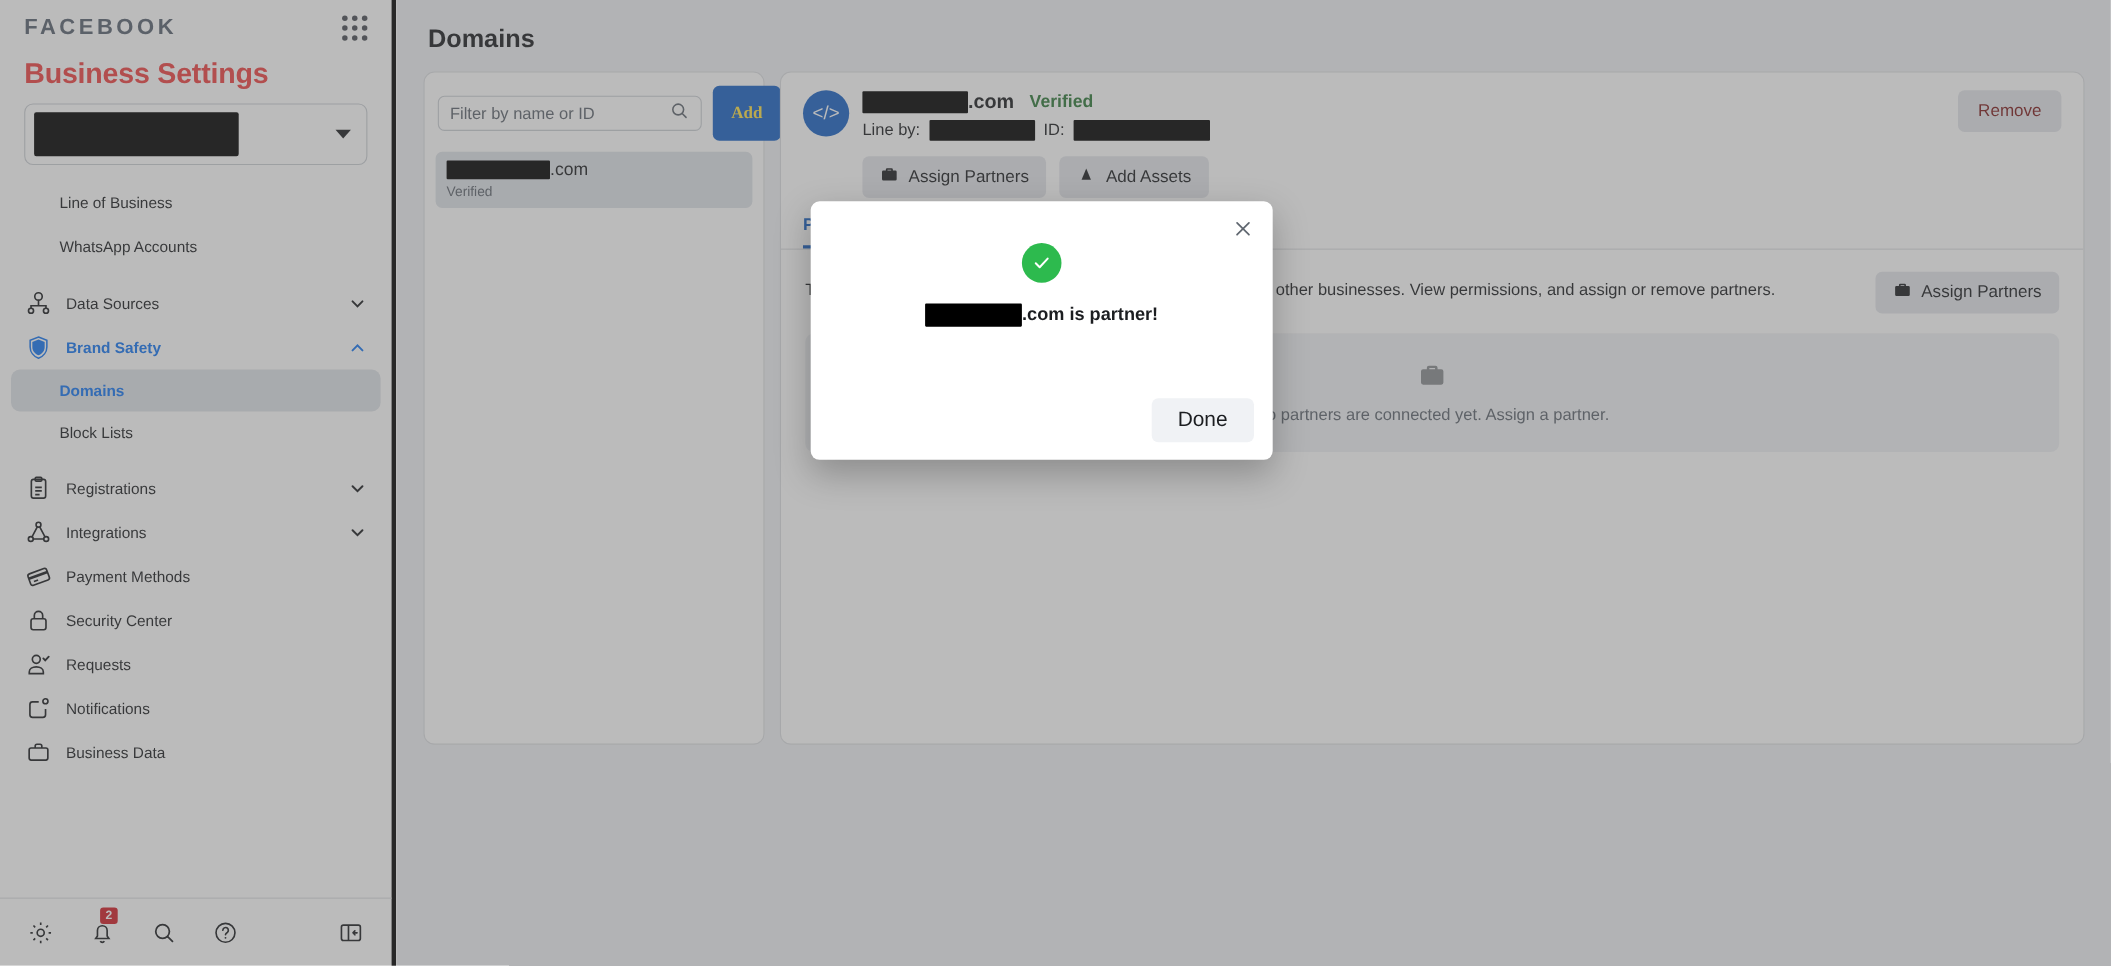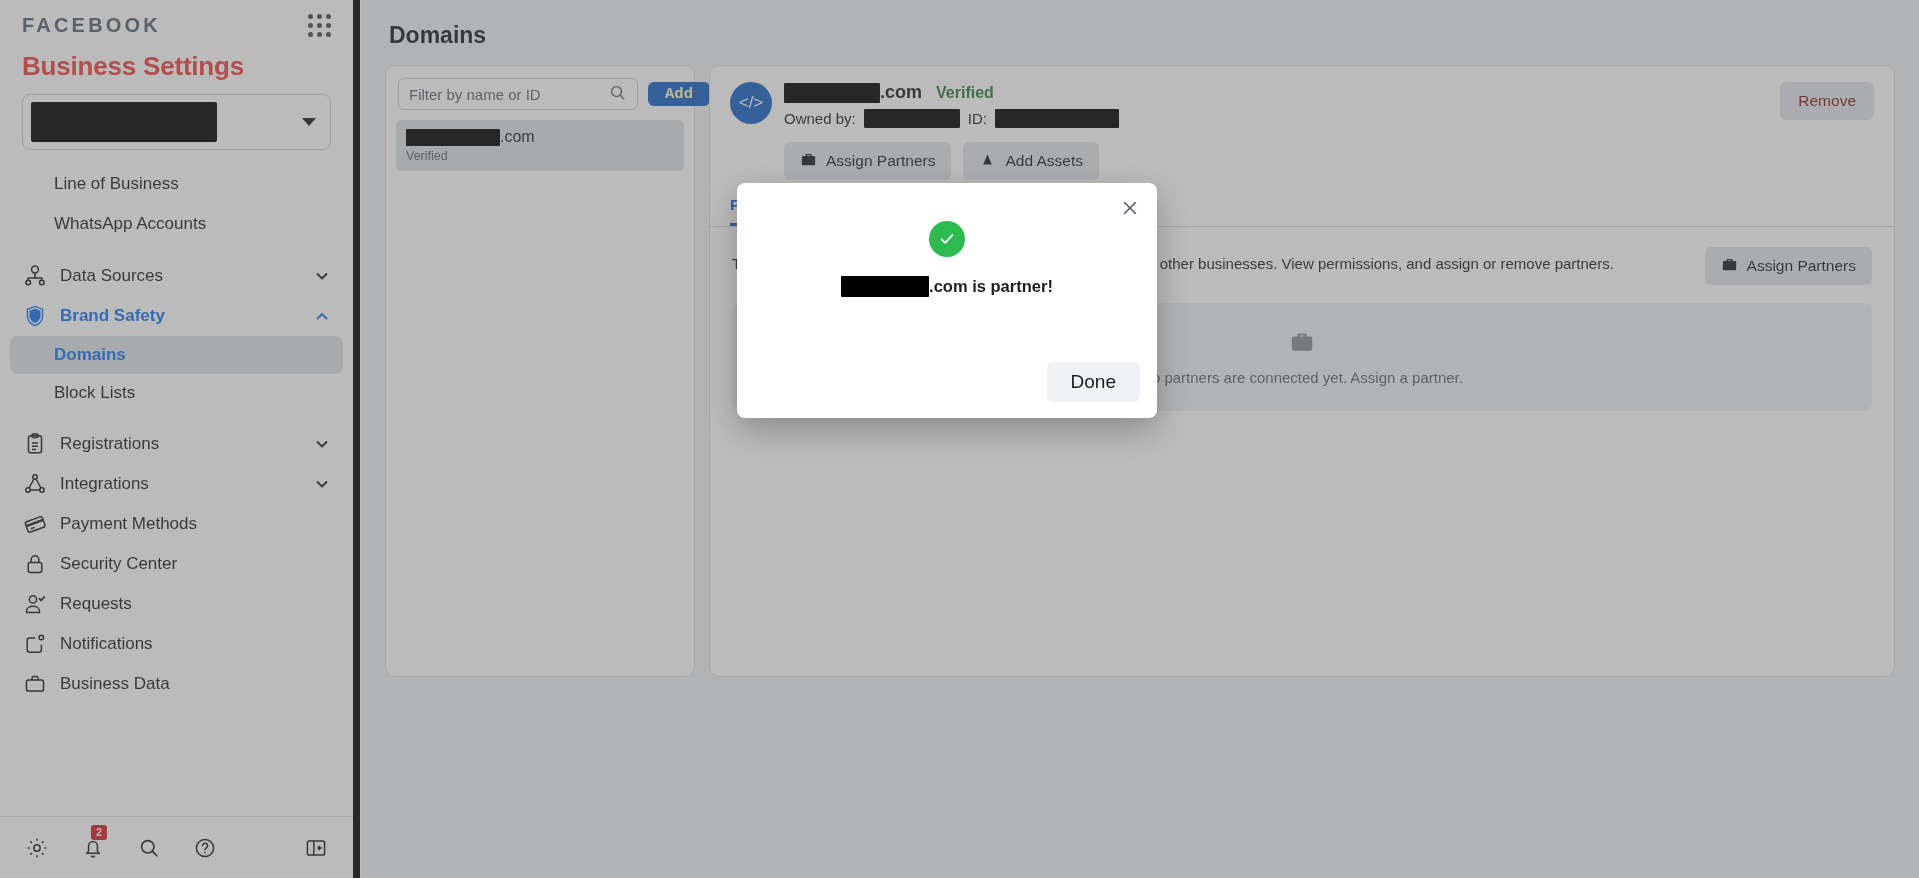--- a/index.html
+++ b/index.html
@@ -21,21 +21,21 @@
     background: rgba(92,92,92,0.42);
     z-index: 50;
     pointer-events: none;
   }
 
   
   #sidebar {
     position: absolute; left: 0; top: 0;
     width: 360px; height: 878px;
     background: #ffffff;
-    border-right: 7px solid #000000;
+    border-right: 4px solid #000000;
     display: flex; flex-direction: column;
   }
   .fb-topbar {
     display: flex; align-items: center; justify-content: space-between;
     padding: 14px 22px 6px 22px;
   }
   .fb-wordmark {
     font-size: 20px; font-weight: 700; letter-spacing: 3.2px;
     color: #5b6472;
   }
@@ -62,21 +62,21 @@
     border-top: 8px solid #1c1e21;
   }
 
   #nav-scroll {
     flex: 1 1 auto; overflow: hidden; position: relative;
   }
   .nav-item {
     display: flex; align-items: center;
     height: 40px; margin: 0 10px; padding: 0 12px;
     border-radius: 8px; cursor: pointer;
-    color: #1c1e21; font-size: 17px; justify-content: flex-end;
+    color: #1c1e21; font-size: 14px; justify-content: flex-end;
   }
   .nav-item.sub { padding-left: 44px; height: 38px; }
   .nav-item.indent-plain { padding-left: 44px; }
   .nav-item .ico {
     width: 26px; height: 26px; margin-right: 12px;
     display: flex; align-items: center; justify-content: center;
     flex: 0 0 26px;
   }
   .nav-item .label { flex: 1 1 auto; white-space: nowrap; }
   .nav-item .chev { width: 18px; height: 18px; flex: 0 0 18px; }
@@ -127,25 +127,25 @@
     display: flex; align-items: center; padding: 0 10px;
     background: #fff;
   }
   .filter-input input {
     flex: 1 1 auto; border: 0; outline: 0;
     font-size: 15px; color: #1c1e21;
     font-family: "Liberation Sans", sans-serif; background: transparent;
   }
   .filter-input input::placeholder { color: #606770; }
   .btn-add {
-    height: 24px; min-width: 62px; padding: 0 16px;
-    background: #1b63c4; color: #fef9c3;
+    height: 50px; min-width: 62px; padding: 0 16px;
+    background: #1b63c4; color: #fde047;
     border: 0; border-radius: 6px;
     font-size: 15.5px; font-weight: 700; cursor: pointer;
-    font-family: Liberation Mono, monospace;
+    font-family: Liberation Serif, serif;
   }
   .domain-row {
     background: #dfe3e8; border-radius: 6px;
     padding: 8px 10px; cursor: pointer;
   }
   .domain-row .dname { font-size: 16px; color: #1c1e21; }
   .domain-row .dstatus { font-size: 12.5px; color: #606770; margin-top: 3px; }
   .dredact { width: 94px; height: 17px; border-radius: 1px; }
 
   
@@ -488,21 +488,21 @@
         <div class="detail-head">
           <div class="code-avatar">&lt;/&gt;</div>
           <div class="dh-texts">
             <div class="dh-line1">
               <span class="dh-domain">
                 <span class="redact dh-redact"></span><span>.com</span>
               </span>
               <span class="dh-verified">Verified</span>
             </div>
             <div class="dh-line2">
-              <span>Owned by:</span>
+              <span>Line by:</span>
               <span class="redact own-redact"></span>
               <span>ID:</span>
               <span class="redact id-redact"></span>
             </div>
           </div>
           <div class="head-actions">
             <button class="btn-soft">Remove</button>
           </div>
         </div>
 

